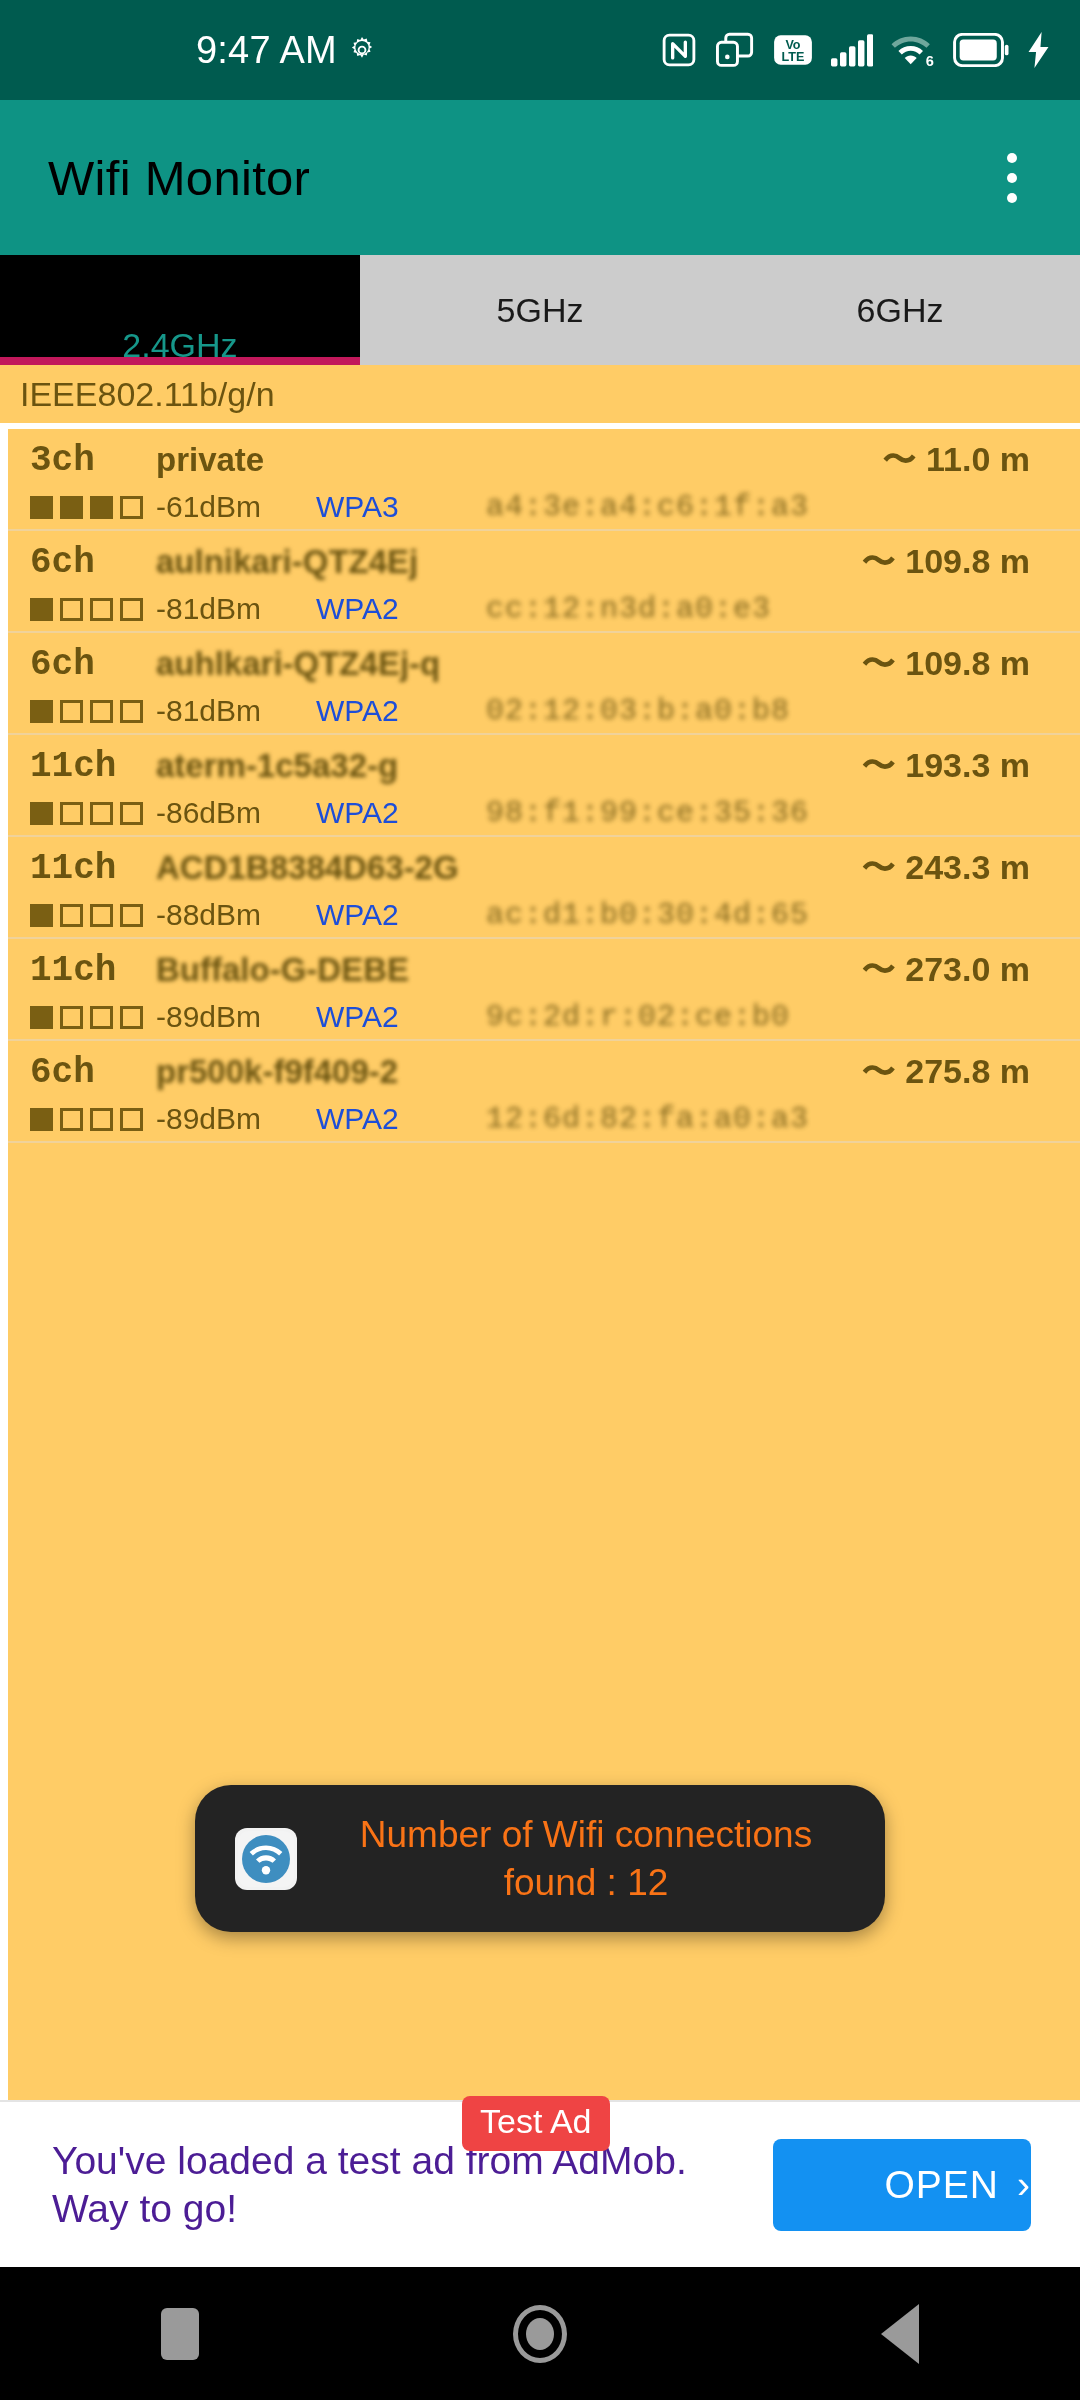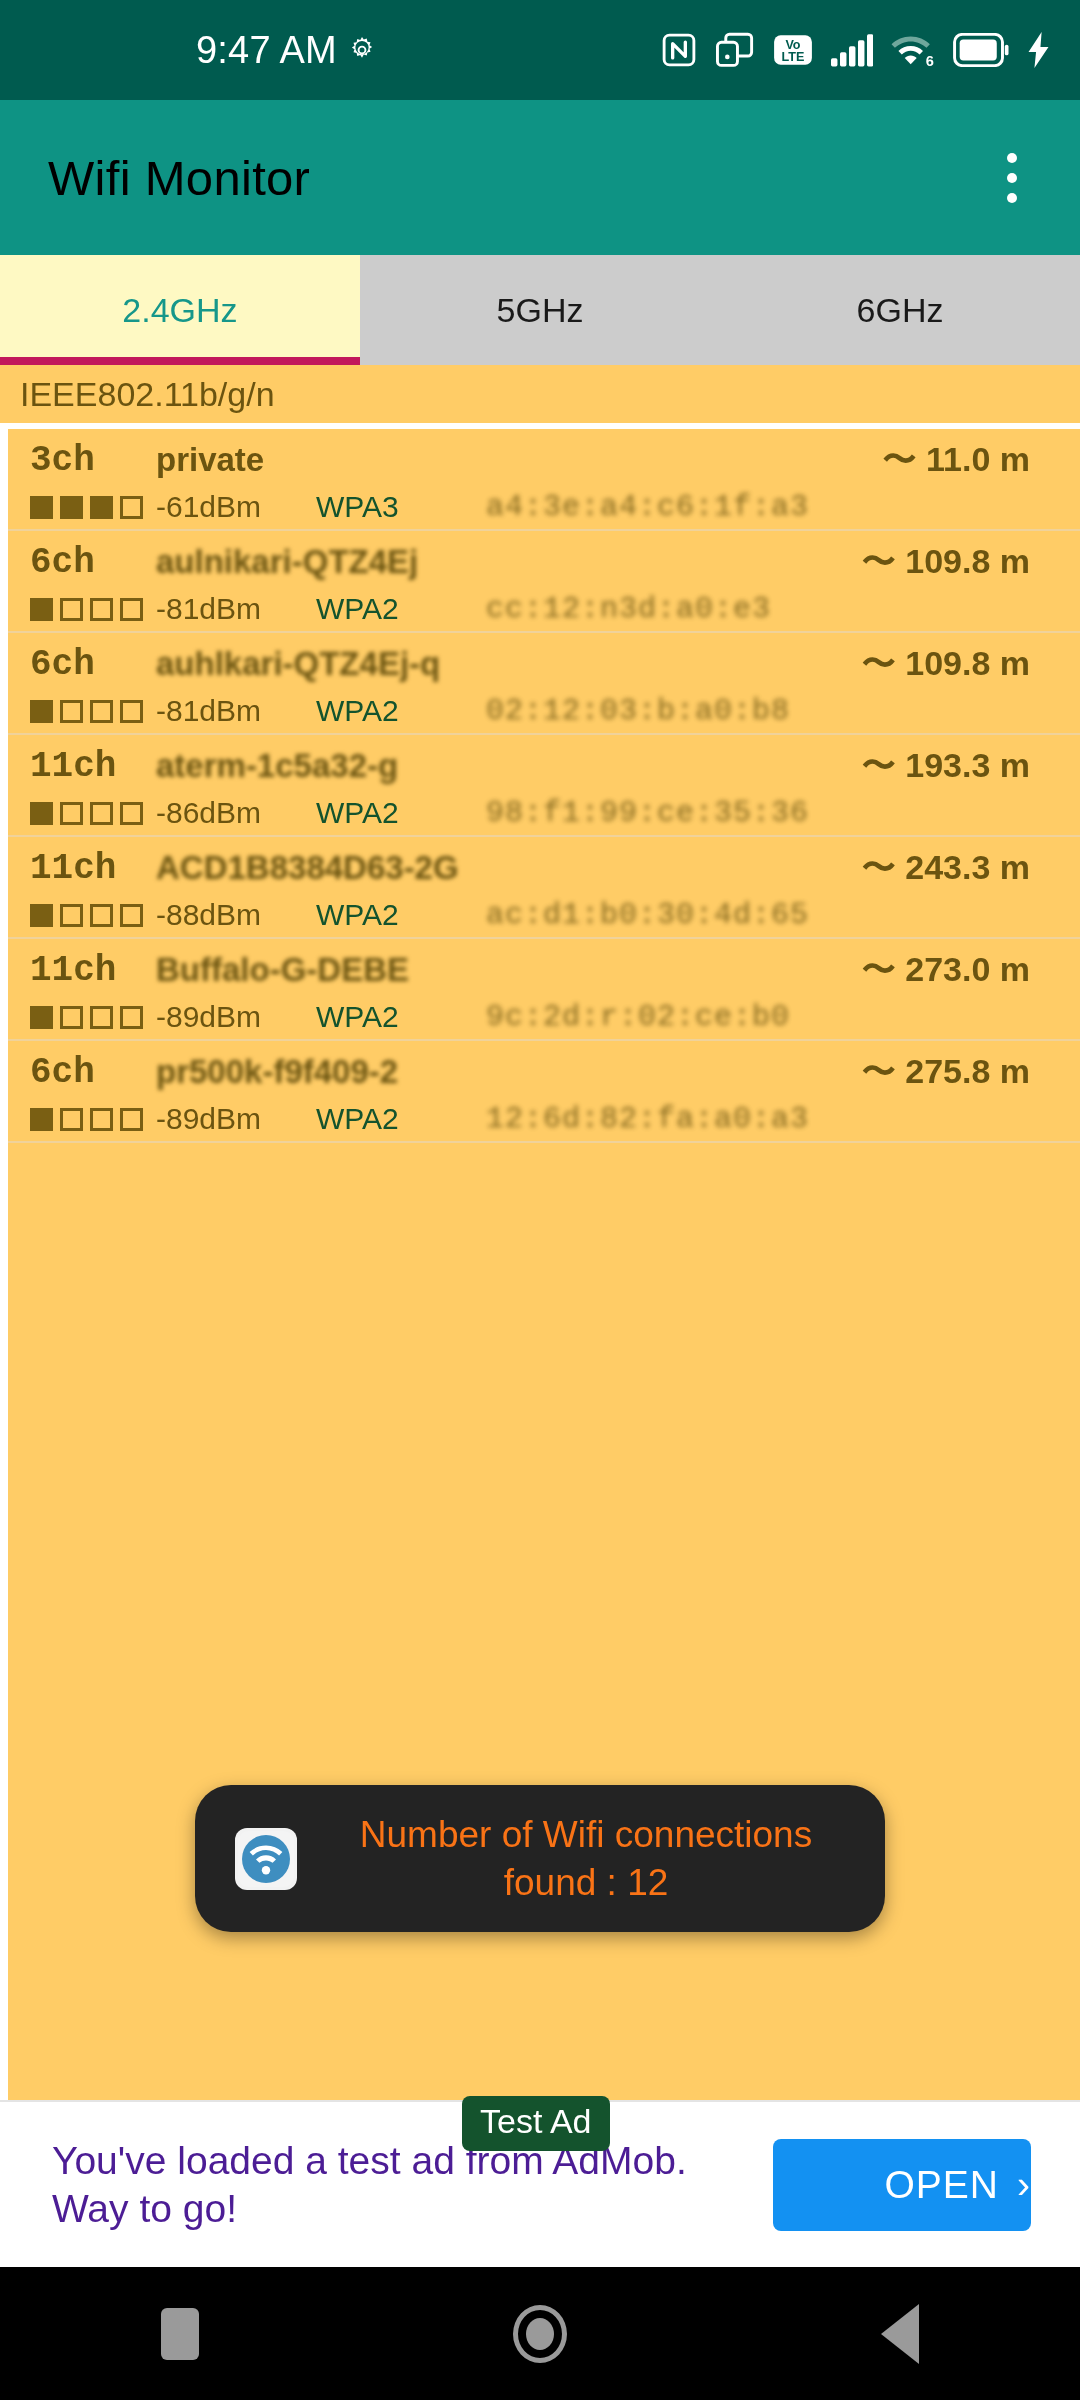--- a/index.html
+++ b/index.html
@@ -31,21 +31,21 @@
   .appbar-title { color:#000000; font-size:49px; margin-left:48px; letter-spacing:0.3px; }
   .overflow { position:absolute; right:46px; top:50%; transform:translateY(-50%);
     width:44px; height:70px; display:flex; flex-direction:column;
     align-items:center; justify-content:center; gap:10px; }
   .overflow i { width:10px; height:10px; border-radius:50%; background:#fff; display:block; }
 
   
   .tabbar { height:110px; flex:0 0 110px; background:#CCCCCC; display:flex; position:relative; }
   .tab { flex:1 1 0; display:flex; align-items:center; justify-content:center;
     font-size:34px; color:#1a1a1a; position:relative; }
-  .tab.active { background:#fef9c3; color:#16978A; }
+  .tab.active { background:#000000; color:#16978A;align-items:flex-end; }
   .tab.active::after {
     content:""; position:absolute; left:0; right:0; bottom:0; height:8px; background:#C2185B;
   }
 
   
   .ieee { background:#FFCC66; flex:0 0 58px; display:flex; align-items:center; }
   .ieee span { font-size:34px; color:#6B5410; margin-left:20px; }
 
   
   .listwrap { flex:1 1 auto; background:#FFFFFF; padding:6px 0 0 8px; overflow:hidden;
@@ -54,21 +54,21 @@
   .row { flex:0 0 102px; border-bottom:2px solid #F0D29A; padding:6px 0 0 0; position:relative; }
   .row .line1 { display:flex; align-items:center; height:50px; }
   .row .line2 { display:flex; align-items:center; height:44px; }
   .ch { width:148px; font-size:36px; color:#6B5410; font-weight:bold; padding-left:22px;font-family:Liberation Mono, monospace; }
   .ssid { font-size:33px; color:#6B5410; font-weight:bold; flex:1 1 auto; }
   .dist { font-size:34px; color:#6B5410; padding-right:50px; white-space:nowrap;font-weight:bold; }
   .bars { width:148px; padding-left:22px; display:flex; gap:7px; }
   .bars i { width:23px; height:23px; border:3px solid #7A5F13; display:block; }
   .bars i.on { background:#7A5F13; }
   .dbm { font-size:30px; color:#6B5410; width:160px; }
-  .sec { font-size:30px; color:#14532d; width:170px; }
+  .sec { font-size:30px; color:#1d4ed8; width:170px; }
   .mac { font-size:30px; color:#6B5410; filter:blur(2.6px); letter-spacing:1px;
     font-family:"Liberation Mono", monospace; opacity:.85; }
   .ssid.blur { filter:blur(2.2px); }
   .filler { flex:1 1 auto; background:#FFCC66; }
 
   
   .toast {
     position:absolute; left:50%; transform:translateX(-50%); bottom:168px;
     background:#232323; border-radius:36px; min-width:690px;
     padding:26px 40px; display:flex; align-items:center; gap:30px;
@@ -76,21 +76,21 @@
   }
   .toast-icon { width:62px; height:62px; border-radius:12px; flex:0 0 62px; overflow:hidden;
     background:#F2F2F2; display:flex; align-items:center; justify-content:center; }
   .toast-text { color:#f97316; font-size:37px; line-height:1.28; text-align:center; flex:1 1 auto; }
 
   
   .ad { flex:0 0 167px; background:#FFFFFF; display:flex; align-items:center;
     position:relative; border-top:2px solid #E4E4E4; }
   .ad-text { font-size:39px; color:#4c1d95; line-height:1.22; margin-left:52px;
     max-width:640px; }
-  .ad-badge { position:absolute; left:462px; top:-6px; background:#14532d; color:#fff;
+  .ad-badge { position:absolute; left:462px; top:-6px; background:#ef4444; color:#fff;
     font-size:34px; padding:6px 18px 10px; border-radius:8px; }
   .ad-btn { position:absolute; right:49px; top:50%; transform:translateY(-50%);
     background:#1391F2; color:#fff; border-radius:8px; width:258px; height:92px;
     display:flex; align-items:center; justify-content:flex-end; gap:18px;
     font-size:39px; letter-spacing:1px; }
 
   
   .navbar { flex:0 0 133px; background:#000; display:flex; align-items:center; }
   .nav-btn { flex:1 1 0; display:flex; align-items:center; justify-content:center; }
   .nav-square { width:38px; height:52px; background:#9A9A9A; border-radius:6px; }

